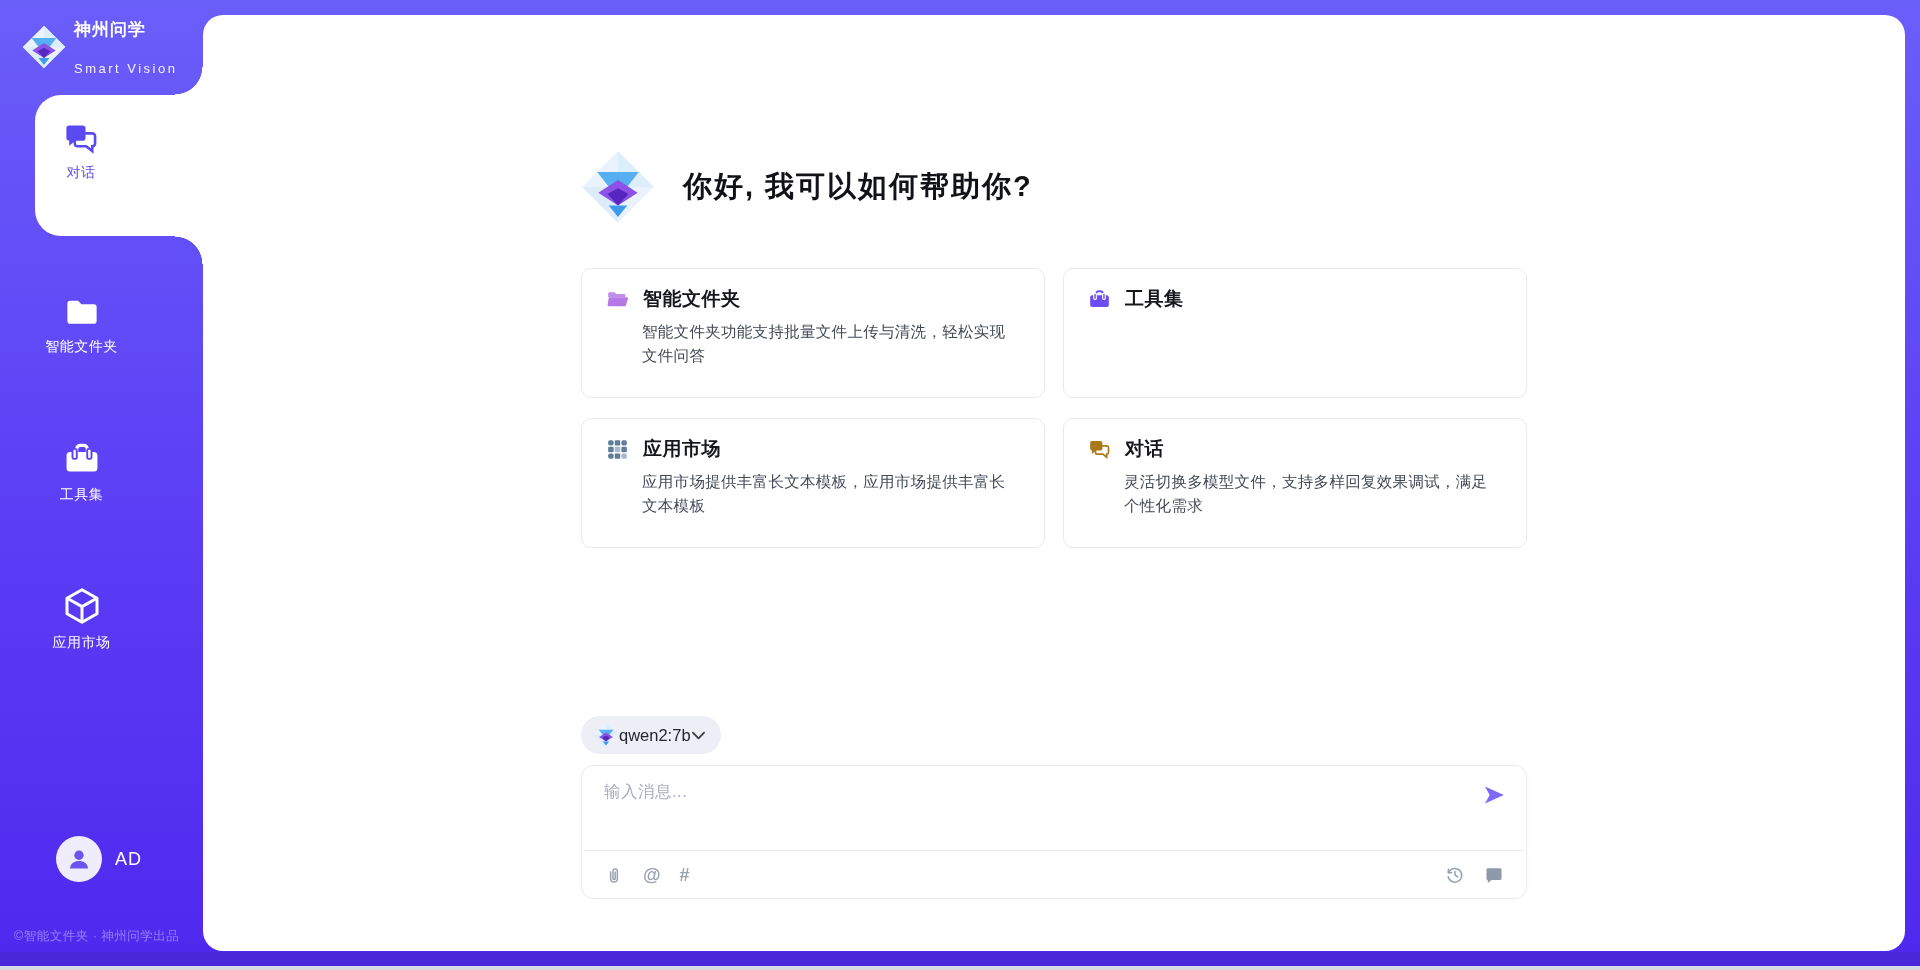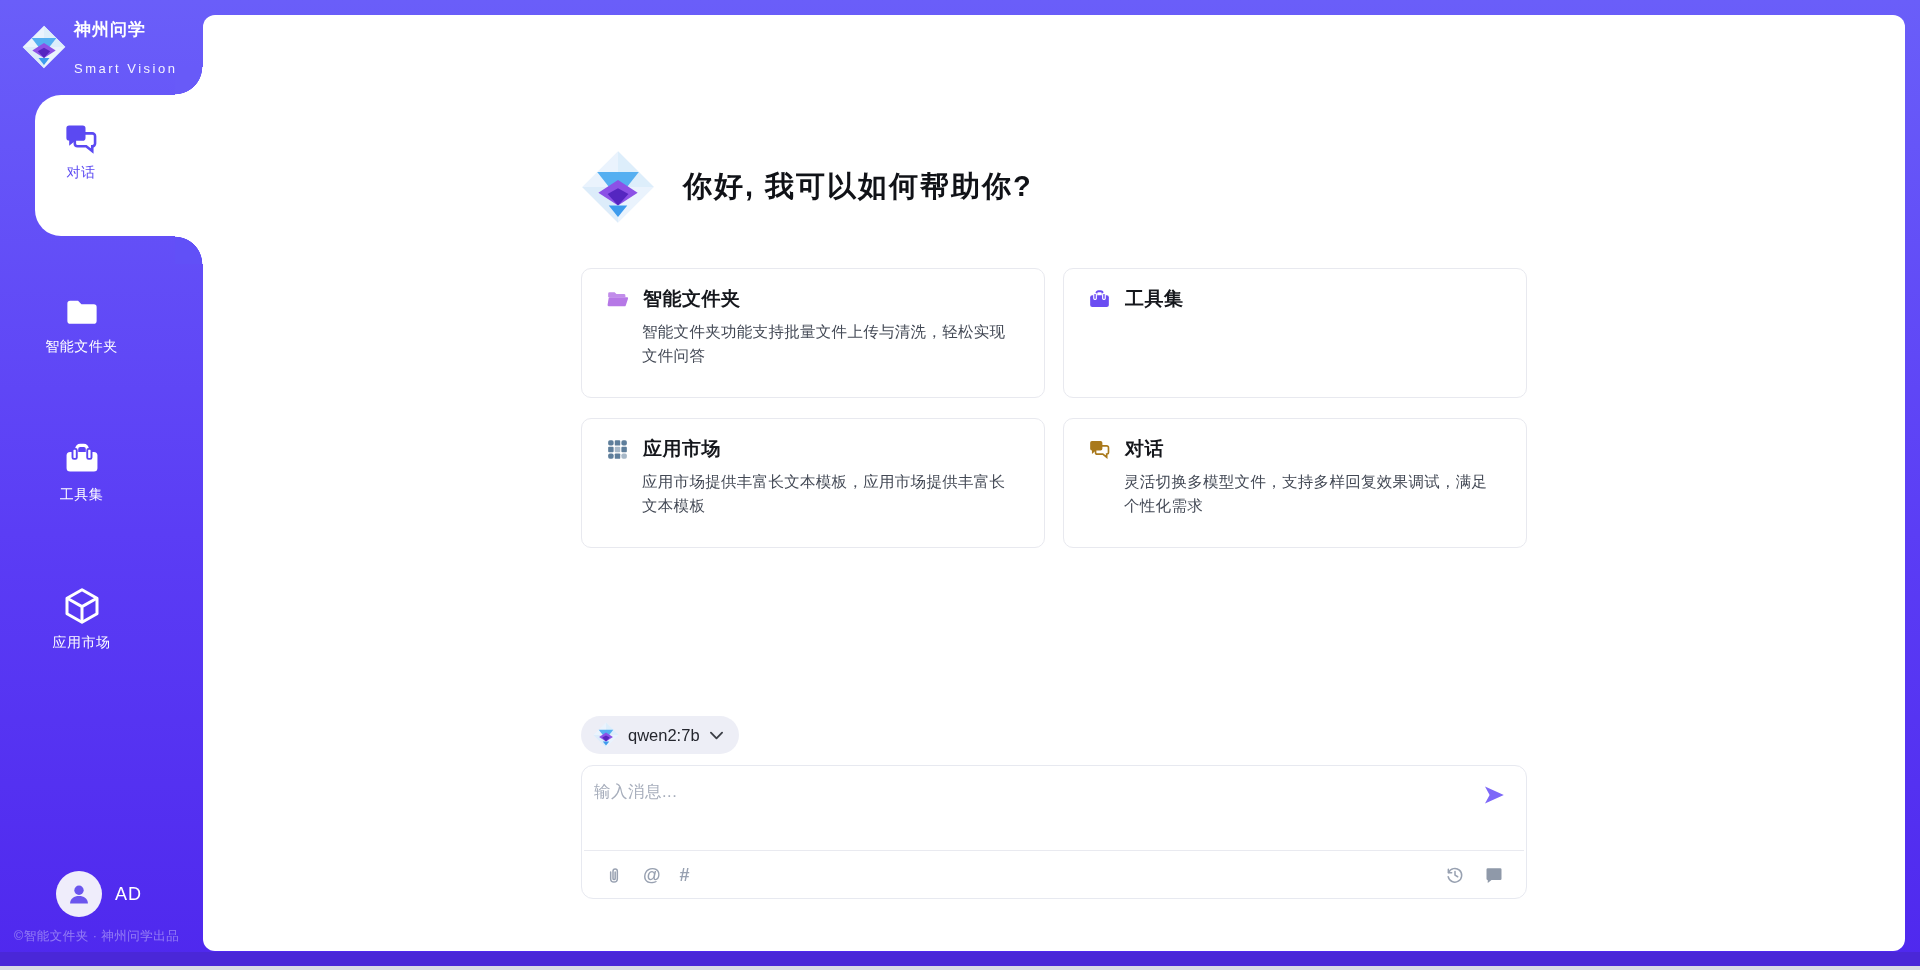--- a/index.html
+++ b/index.html
@@ -6,69 +6,69 @@
   html,body { width:1920px; height:970px; overflow:hidden;
     font-family:"Liberation Sans","DejaVu Sans",sans-serif; }
   body { background:linear-gradient(180deg,#6a5ef9 0%,#5b3df5 55%,#4f28ee 100%); position:relative; }
 
   
   .strip-dark { position:absolute; left:0; right:0; bottom:4px; height:14px; background:#4a27d8; z-index:5;}
   .strip-light{ position:absolute; left:0; right:0; bottom:0;  height:4px;  background:#d9dae6; z-index:6;}
 
   
   .panel { position:absolute; left:203px; top:15px; right:15px; bottom:19px;
-    background:#ffffff; border-radius:12px; z-index:1; }
+    background:#ffffff; border-radius:20px; z-index:1; }
 
   
   .sidebar { position:absolute; left:0; top:0; width:203px; height:100%; z-index:2; }
   .brand { position:absolute; left:22px; top:18px; display:flex; align-items:center; gap:8px; }
   .brand-name { color:#fff; font-weight:bold; font-size:17px; letter-spacing:1px; }
   .brand-sub  { color:rgba(255,255,255,.93); font-size:13px; letter-spacing:2.5px; margin-top:20px; }
 
   .active-tab { position:absolute; left:35px; top:95px; width:168px; height:141px;
     background:#fff; border-radius:26px 0 0 26px; }
   .active-tab .tab-inner { position:absolute; left:0; top:26px; width:92px;
     display:flex; flex-direction:column; align-items:center; gap:7px; color:#5b49f2; }
   .fillet { position:absolute; width:28px; height:28px; left:175px; }
   .fillet.top { top:67px;  background:radial-gradient(circle 28px at 0 0,    #685af8 0 27px, #fff 27.6px); }
   .fillet.bot { top:236px; background:radial-gradient(circle 28px at 0 100%, #6150f7 0 27px, #fff 27.6px); }
 
   .nav-item { position:absolute; left:0; width:163px; display:flex; flex-direction:column;
     align-items:center; gap:8px; color:#ffffff; cursor:pointer; }
   .nav-label { font-size:14px; letter-spacing:.5px; }
   .active-tab .nav-label { font-size:14px; }
 
-  .user-row { position:absolute; left:56px; top:871px; display:flex; align-items:center; gap:13px; }
+  .user-row { position:absolute; left:56px; top:836px; display:flex; align-items:center; gap:13px; }
   .avatar { width:46px; height:46px; border-radius:50%; background:#efeDfb; display:flex;
     align-items:center; justify-content:center; }
   .user-name { color:#fff; font-size:18px; letter-spacing:1px; }
   .side-footer { position:absolute; left:14px; bottom:25px; width:190px;
     color:rgba(255,255,255,.38); font-size:12.5px; letter-spacing:.5px; }
 
   
   .content { width:946px; margin:0 auto; padding-top:135px; position:relative; }
   .greet { display:flex; align-items:center; gap:28px; height:74px; }
   .greet h1 { font-size:29px; font-weight:bold; color:#101217; letter-spacing:2px; }
 
   .cards { margin-top:44px; display:grid; grid-template-columns:464px 464px; gap:20px 18px; }
   .card { height:130px; background:#fff; border:1px solid #e8e9ef; border-radius:10px;
     padding:17px 24px 0 24px; cursor:pointer; }
   .card-head { display:flex; align-items:center; gap:14px; }
   .card-title { font-size:19px; font-weight:bold; color:#15171c; letter-spacing:.5px; }
   .card-desc { margin:9px 0 0 36px; font-size:15.5px; line-height:1.58; color:#434955; letter-spacing:.3px;font-family:Liberation Mono, monospace; }
   .cicon { width:23px; height:23px; flex:none; }
   .c1 { color:#b678e6; } .c2 { color:#6b4df2; } .c3 { color:#5e7e9b; } .c4 { color:#a9791c; }
 
-  .model-pill { margin-top:168px; display:inline-flex; align-items:center; gap:9px;
+  .model-pill { margin-top:168px; display:inline-flex; align-items:center; 
     height:38px; padding:0 15px 0 12px; border-radius:19px; background:#edeef6; cursor:pointer; }
   .model-name { font-size:16.5px; color:#24262e; }
 
   .composer { margin-top:11px; height:134px; background:#fff; border:1px solid #e7e9f0;
     border-radius:12px; position:relative; }
-  .composer textarea { position:absolute; left:12px; top:15px; width:860px; height:56px;
+  .composer textarea { position:absolute; left:22px; top:15px; width:860px; height:56px;
     border:none; outline:none; resize:none; font-family:inherit; font-size:16.5px; color:#0369a1;
     letter-spacing:.5px; background:transparent; }
   .composer textarea::placeholder { color:#a6adbb; }
   .send-btn { position:absolute; right:20px; top:17px; width:24px; height:24px; cursor:pointer; }
   .comp-divider { position:absolute; left:2px; right:2px; top:84px; height:1px; background:#e9eaf0; }
   .comp-toolbar { position:absolute; left:22px; right:22px; bottom:13px; display:flex;
     align-items:center; gap:19px; color:#98a1b1; }
   .tool-ic { width:20px; height:20px; cursor:pointer; display:flex; align-items:center; justify-content:center; }
   .glyph-ic { font-size:18px; font-weight:bold; color:#98a1b1; cursor:pointer; line-height:20px; }
   .spacer { margin-left:auto; }

